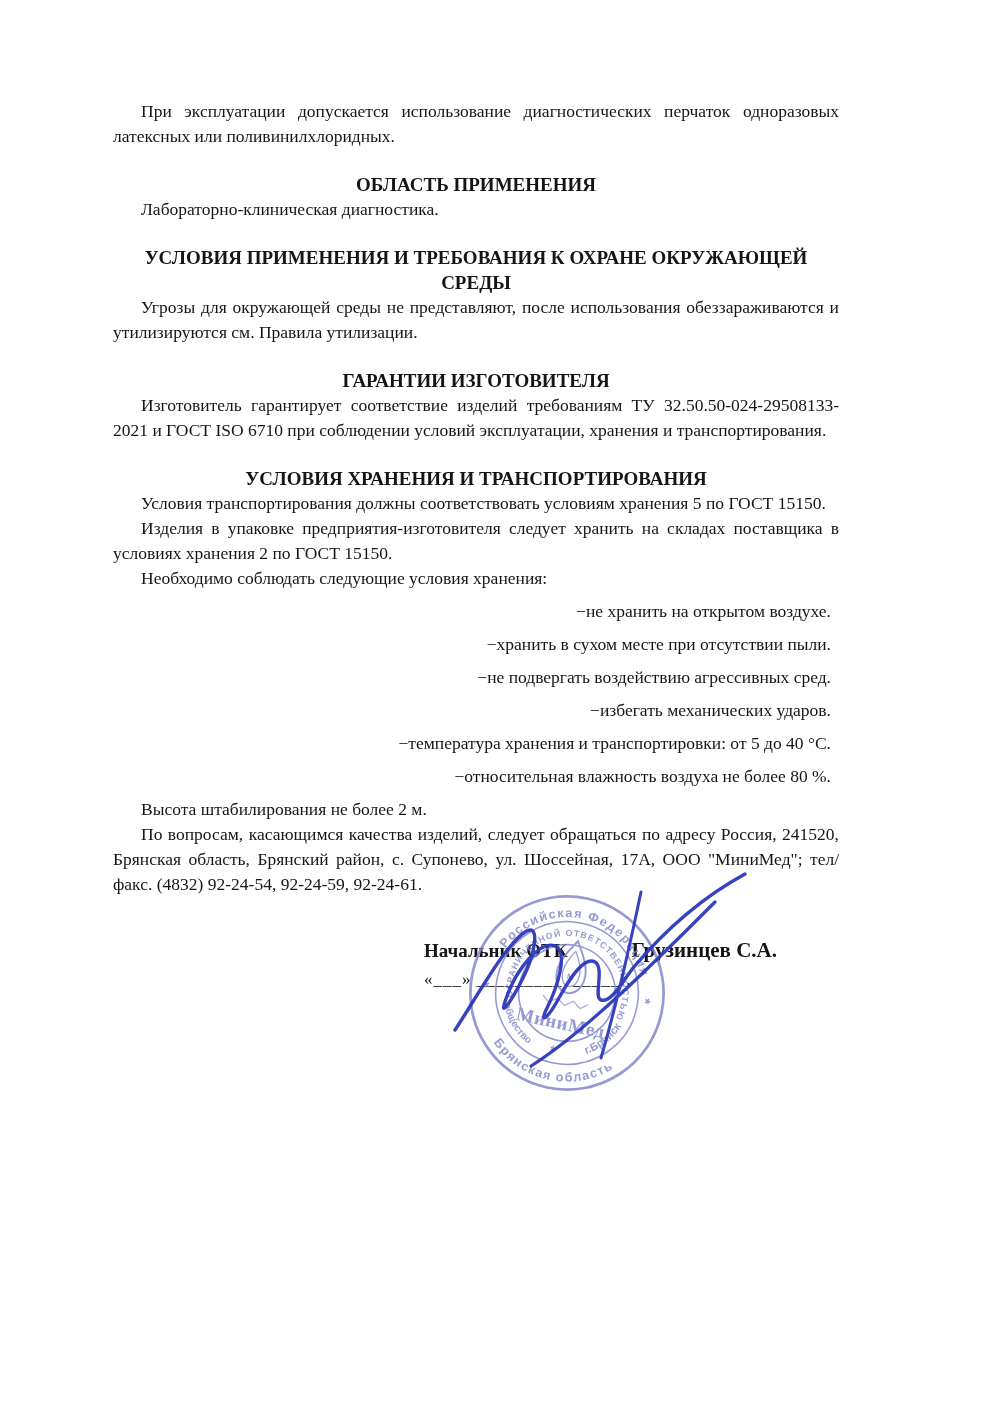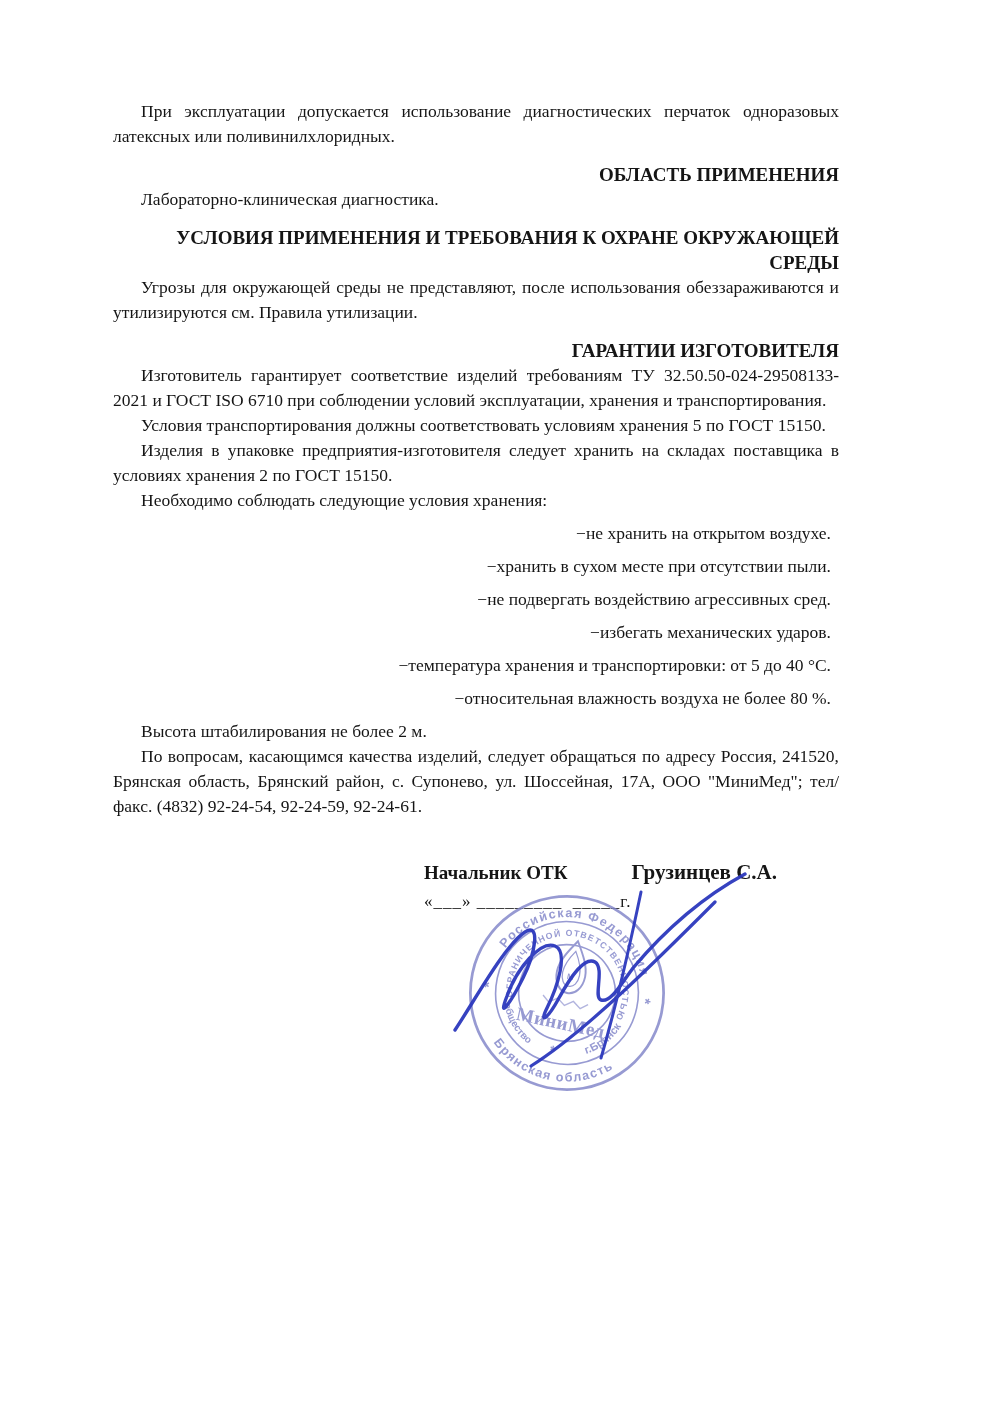--- a/index.html
+++ b/index.html
@@ -21,22 +21,22 @@
     left:113px;right:53px;top:99px;
     font-size:17.5px;
     line-height:25px;
   }
   .para{
     margin:0;
     text-align:justify;
     text-indent:28px;
   }
   .heading{
-    margin:13px 0 0 0;
-    text-align:right;
+    margin:23px 0 0 0;
+    text-align:center;
     font-weight:bold;
     font-size:19px;
     line-height:25px;
     text-indent:0;
   }
   .rule-line{
     margin:8px;
     text-align:right;
     text-indent:0;
   }
@@ -98,20 +98,21 @@
 
     <p class="heading">ОБЛАСТЬ ПРИМЕНЕНИЯ</p>
     <p class="para">Лабораторно-клиническая диагностика.</p>
 
     <p class="heading">УСЛОВИЯ ПРИМЕНЕНИЯ И ТРЕБОВАНИЯ К ОХРАНЕ ОКРУЖАЮЩЕЙ СРЕДЫ</p>
     <p class="para">Угрозы для окружающей среды не представляют, после использования обеззараживаются и утилизируются см. Правила утилизации.</p>
 
     <p class="heading">ГАРАНТИИ ИЗГОТОВИТЕЛЯ</p>
     <p class="para">Изготовитель гарантирует соответствие изделий требованиям ТУ 32.50.50-024-29508133-2021 и ГОСТ ISO 6710 при соблюдении условий эксплуатации, хранения и транспортирования.</p>
 
+    <p class="heading">УСЛОВИЯ ХРАНЕНИЯ И ТРАНСПОРТИРОВАНИЯ</p>
     <p class="para">Условия транспортирования должны соответствовать условиям хранения 5 по ГОСТ 15150.</p>
     <p class="para">Изделия в упаковке предприятия-изготовителя следует хранить на складах поставщика в условиях хранения 2 по ГОСТ 15150.</p>
     <p class="para">Необходимо соблюдать следующие условия хранения:</p>
 
     <div>
       <p class="para rule-line">−не хранить на открытом воздухе.</p>
       <p class="para rule-line">−хранить в сухом месте при отсутствии пыли.</p>
       <p class="para rule-line">−не подвергать воздействию агрессивных сред.</p>
       <p class="para rule-line">−избегать механических ударов.</p>
       <p class="para rule-line">−температура хранения и транспортировки: от 5 до 40 °С.</p>

